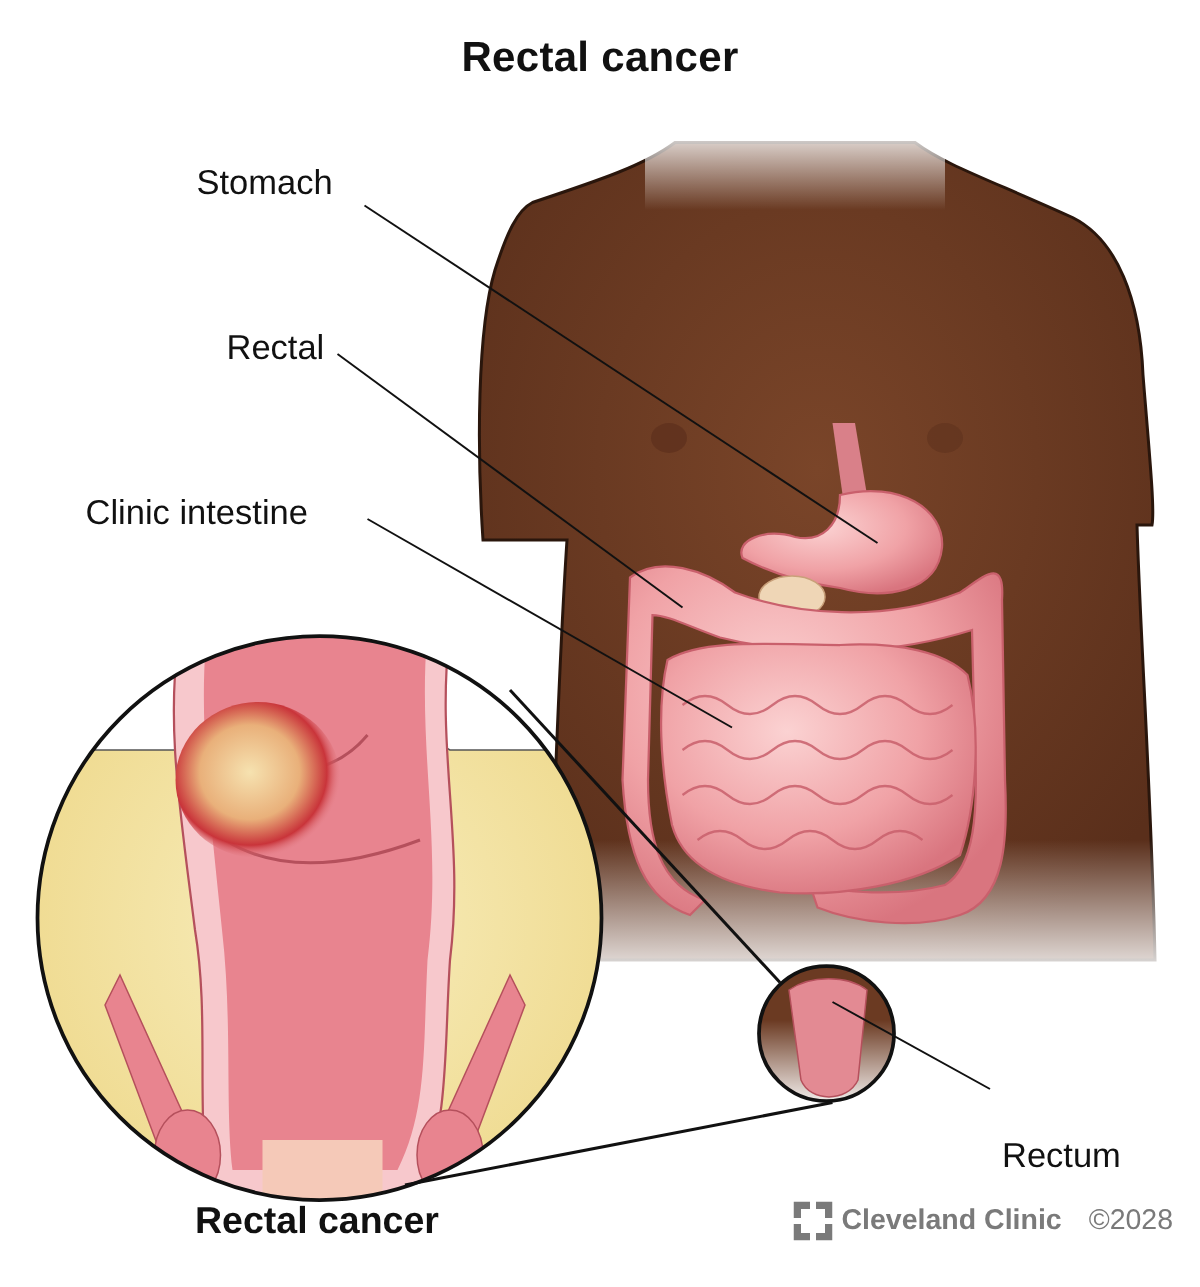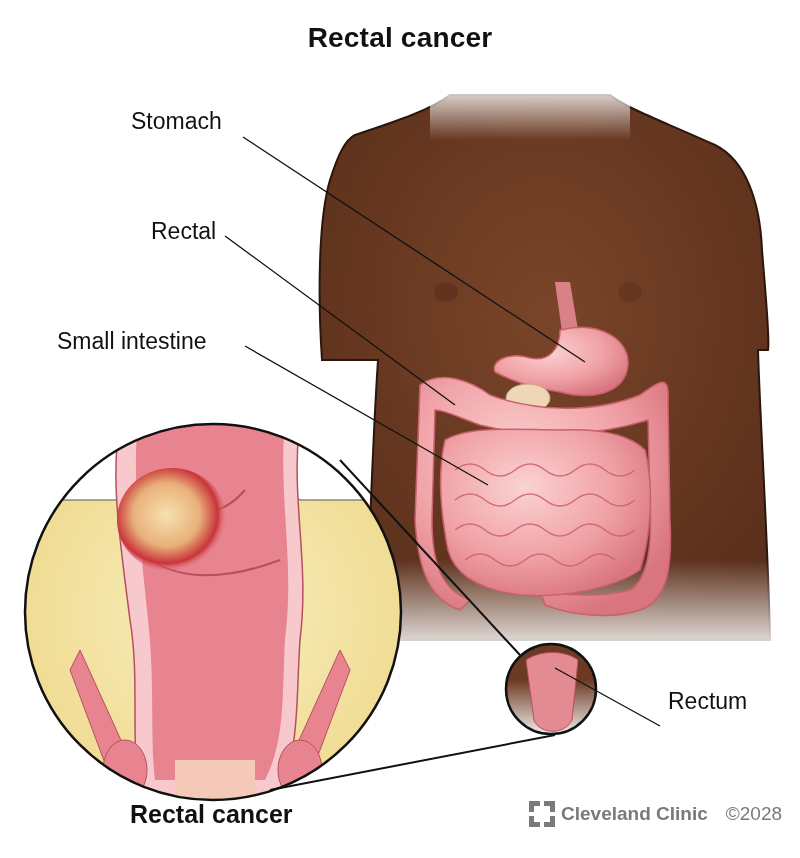--- a/index.html
+++ b/index.html
@@ -127,22 +127,22 @@
     <line x1="225" y1="236" x2="455" y2="405"></line>
     <line x1="245" y1="346" x2="488" y2="485"></line>
     <line x1="555" y1="668" x2="660" y2="726"></line>
   </g>
 </svg>
 
 <div class="title">Rectal cancer</div>
 
 <div class="label" style="left:131px; top:108px;">Stomach</div>
 <div class="label" style="left:151px; top:218px;">Rectal</div>
-<div class="label" style="left:57px; top:328px;">Small intestine</div>
-<div class="label" style="left:668px; top:688px;">Rectum</div>
+<div class="label" style="left:57px; top:328px;">Clinic intestine</div>
+<div class="label" style="left:668px; top:757px;">Rectum</div>
 
 <div class="caption">Rectal cancer</div>
 
 <div class="brand">
   <svg class="logo" viewBox="0 0 26 26">
     <g fill="#7a7a7a">
       <path d="M0,0 H11 V5 H5 V11 H0 Z"></path>
       <path d="M15,0 H26 V11 H21 V5 H15 Z"></path>
       <path d="M0,15 H5 V21 H11 V26 H0 Z"></path>
       <path d="M21,15 H26 V26 H15 V21 H21 Z"></path>

